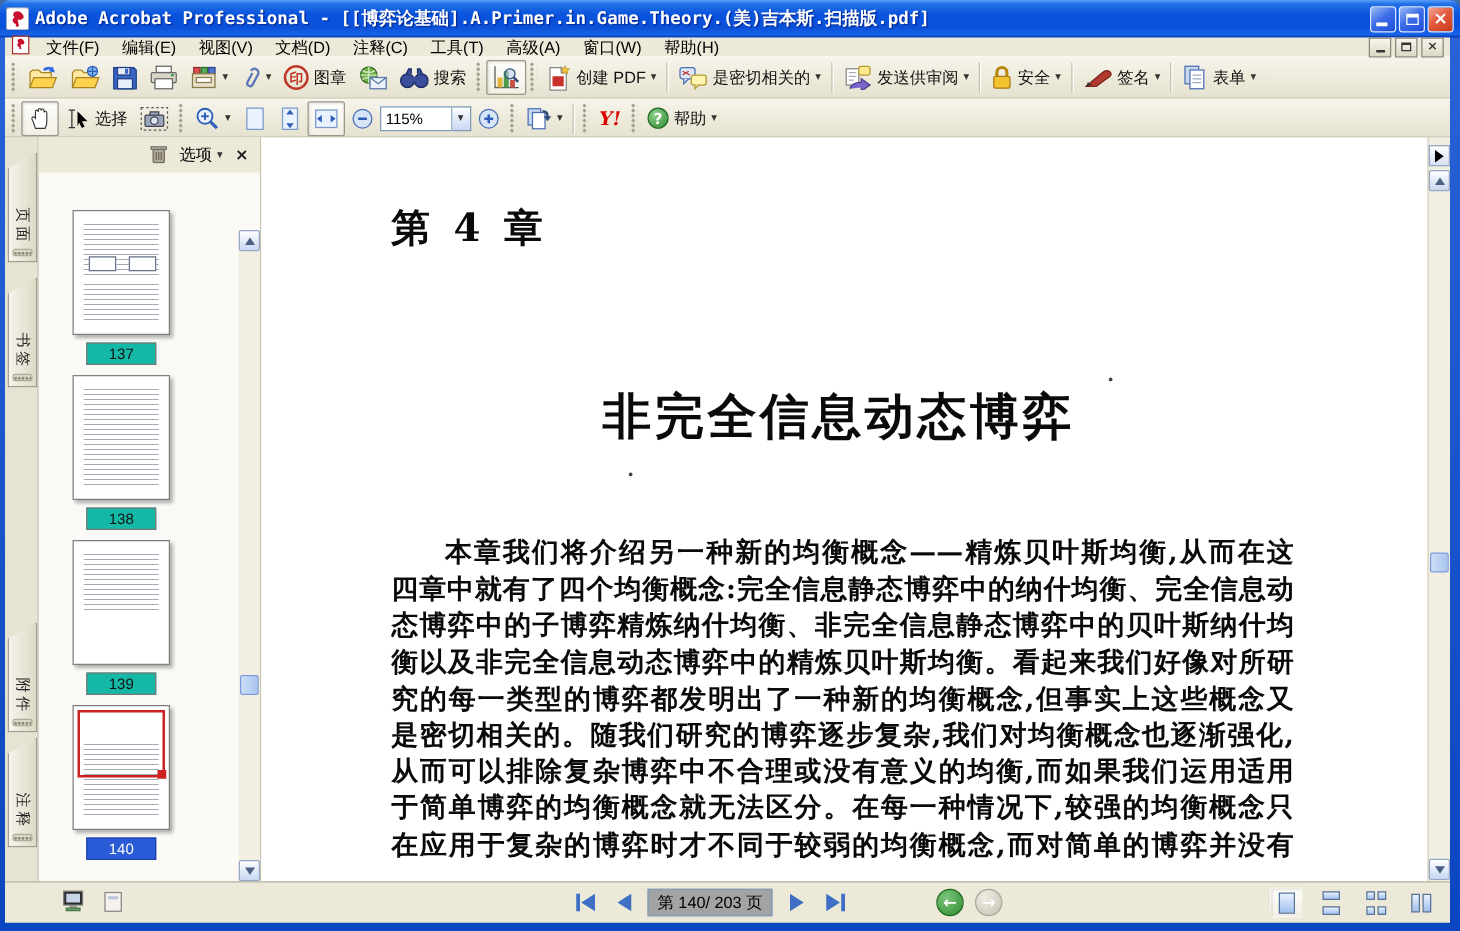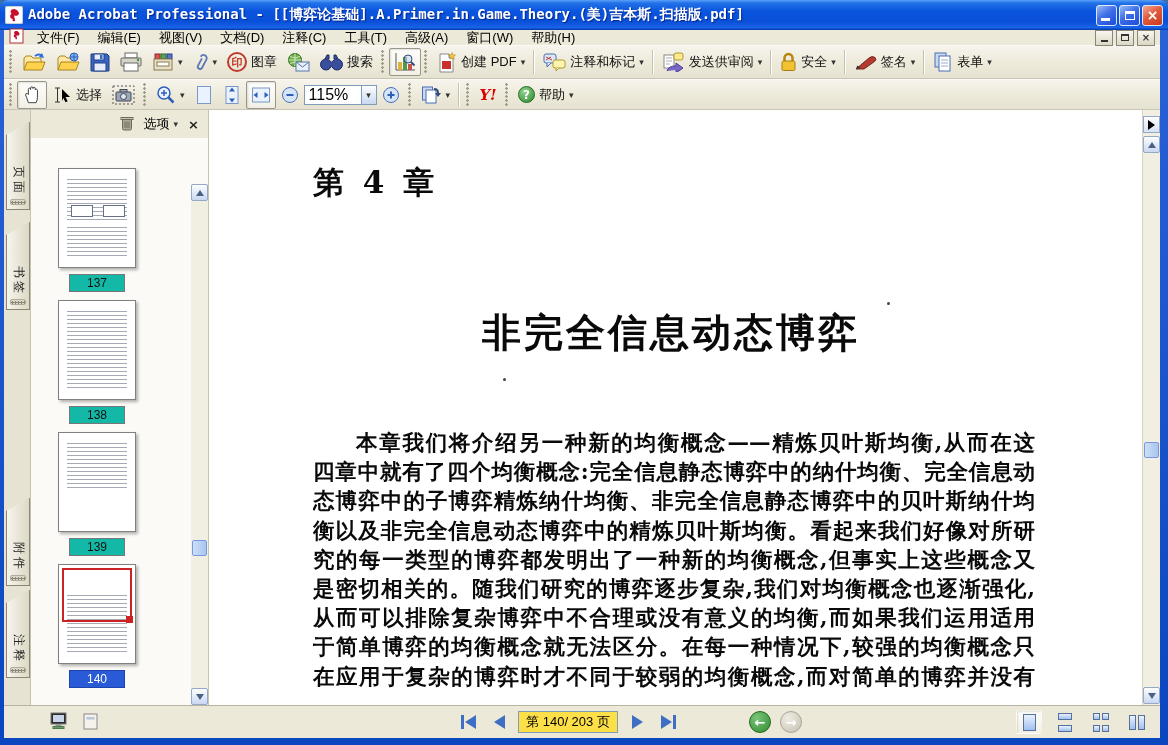--- a/index.html
+++ b/index.html
@@ -41,21 +41,21 @@
     background-size:5px 4px; }
   .vsep { width:0; height:24px; border-left:1px solid #c6c2b0; border-right:1px solid #fff; margin:0 3px; }
   .tbtn { height:28px; min-width:28px; display:flex; align-items:center; justify-content:center; gap:4px; padding:0 4px; border:1px solid transparent; border-radius:2px; white-space:nowrap; }
   .tbtn .lbl { font-size:13px; color:#111; }
   .arrow { font-family:"DejaVu Sans",sans-serif; font-size:9px; color:#333; }
   .pressed { border:1px solid #9a968a; background:linear-gradient(#fefefb,#f2f0e5); box-shadow:inset 1px 1px 2px rgba(0,0,0,.12); }
   .stampring { width:20px; height:20px; border:2px solid #c0392b; border-radius:50%; color:#c0392b; font:bold 11px "DejaVu Sans",sans-serif; display:flex; align-items:center; justify-content:center; }
   .helpball { width:17px; height:17px; border-radius:50%; background:radial-gradient(circle at 35% 30%,#8ed08e,#2e8b2e); border:1px solid #1e6b1e; color:#fff; font:bold 12px "DejaVu Sans",sans-serif; display:flex; align-items:center; justify-content:center; }
   .yahoo { color:#d00; font:bold italic 15px "DejaVu Serif",serif; }
   .combo { display:flex; align-items:center; }
-  .combo input { width:58px; height:20px; border:1px solid #7f9db9; font-size:16px; padding:1px 4px; font-family:"Liberation Sans",sans-serif; }
+  .combo input { width:58px; height:20px; border:1px solid #7f9db9; font-size:12px; padding:1px 4px; font-family:"Liberation Sans",sans-serif; }
   .combo .drop { width:15px; height:20px; border:1px solid #7f9db9; border-left:none; background:linear-gradient(#fdfeff,#c9d8f2); display:flex; align-items:center; justify-content:center; }
 
   
   .main { flex:1; min-height:0; display:flex; position:relative; }
 
   .tabstrip { width:27px; background:#e6e3d2; border-right:1px solid #c6c2b0; position:relative; }
   .vtab { position:absolute; left:2px; width:24px; border:1px solid #8a8678; background:linear-gradient(90deg,#f6f4ec,#ddd9c6);
     clip-path:polygon(0 13px,100% 0,100% 100%,0 100%);
     display:flex; flex-direction:column; align-items:center; justify-content:flex-end; padding-bottom:4px; font-size:12px; color:#222; }
   .vtab .lbl { writing-mode:vertical-rl; text-orientation:sideways; letter-spacing:3px; margin-bottom:3px; }
@@ -100,21 +100,21 @@
   .vscroll .dn { position:absolute; bottom:1px; }
 
   
   .statusbar { height:33px; background:#ece9d8; border-top:1px solid #b8b4a4; position:relative; }
   .sb-left { position:absolute; left:46px; top:6px; display:flex; gap:16px; align-items:center; }
   .sb-nav { position:absolute; left:452px; top:4px; display:flex; align-items:center; gap:7px; }
   .navbtn { width:24px; height:24px; display:flex; align-items:center; justify-content:center; gap:1px; }
   .tri-l { width:0; height:0; border-top:7px solid transparent; border-bottom:7px solid transparent; border-right:11px solid #3e6fc4; }
   .tri-rr { width:0; height:0; border-top:7px solid transparent; border-bottom:7px solid transparent; border-left:11px solid #3e6fc4; }
   .nbar { width:3px; height:14px; background:#3e6fc4; }
-  .pagebox { width:100px; height:22px; border:1px solid #7f9db9; background:#fde047; font-size:13px; text-align:center; font-family:"Liberation Sans",sans-serif; }
+  .pagebox { width:100px; height:22px; border:1px solid #7f9db9; background:#a3a3a3; font-size:13px; text-align:center; font-family:"Liberation Sans",sans-serif; }
   .sb-hist { position:absolute; left:745px; top:5px; display:flex; gap:9px; }
   .hist { width:22px; height:22px; border-radius:50%; display:flex; align-items:center; justify-content:center; color:#fff; font:bold 13px "DejaVu Sans",sans-serif; }
   .hist.back { background:radial-gradient(circle at 35% 30%,#7cc57c,#2e8b2e); border:1px solid #1e6b1e; }
   .hist.fwd { background:radial-gradient(circle at 35% 30%,#efede4,#c4c0b0); border:1px solid #aaa69a; }
   .sb-layout { position:absolute; right:10px; top:4px; display:flex; gap:10px; align-items:center; }
   .laybtn { width:26px; height:24px; display:flex; align-items:center; justify-content:center; gap:2px; flex-wrap:wrap; border:1px solid transparent; border-radius:2px; }
   .pg { background:linear-gradient(180deg,#eaf2ff,#9fc0ee); border:1px solid #55709a; }
   .pg.s1 { width:13px; height:17px; }
   .pg.h { width:14px; height:7px; }
   .pg.q { width:7px; height:7px; }
@@ -272,21 +272,21 @@
       </div>
       <span class="vsep"></span>
       <div class="tbtn">
         <svg width="23" height="20" viewBox="0 0 23 20">
             <rect x="1" y="2" width="12" height="9" rx="2" fill="#dce7f7" stroke="#4a6fb5"></rect>
             <path d="M4 11 v4 l4 -4" fill="#dce7f7" stroke="#4a6fb5"></path>
             <rect x="10" y="8" width="12" height="8" rx="2" fill="#fff3b0" stroke="#b09a30"></rect>
             <path d="M13 16 v3 l3 -3" fill="#fff3b0" stroke="#b09a30"></path>
             <path d="M3 5 l6 3 M3 8 l5 -3" stroke="#c0392b"></path>
           </svg>
-        <span class="lbl">注释和标记</span>
+        <span class="lbl">是密切相关的</span>
         <span class="arrow">▾</span>
       </div>
       <span class="vsep"></span>
       <div class="tbtn">
         <svg width="23" height="20" viewBox="0 0 23 20">
             <rect x="2" y="3" width="10" height="13" fill="#fff" stroke="#888"></rect>
             <path d="M4 6 h6 M4 9 h6 M4 12 h4" stroke="#aab"></path>
             <rect x="12" y="1" width="9" height="7" rx="2" fill="#ffe98c" stroke="#b09a30"></rect>
             <path d="M5 19 a8 6 0 0 1 9 -5 v-3 l7 5 -7 5 v-3" fill="#7a66c9" stroke="#4a3e8f"></path>
           </svg>

